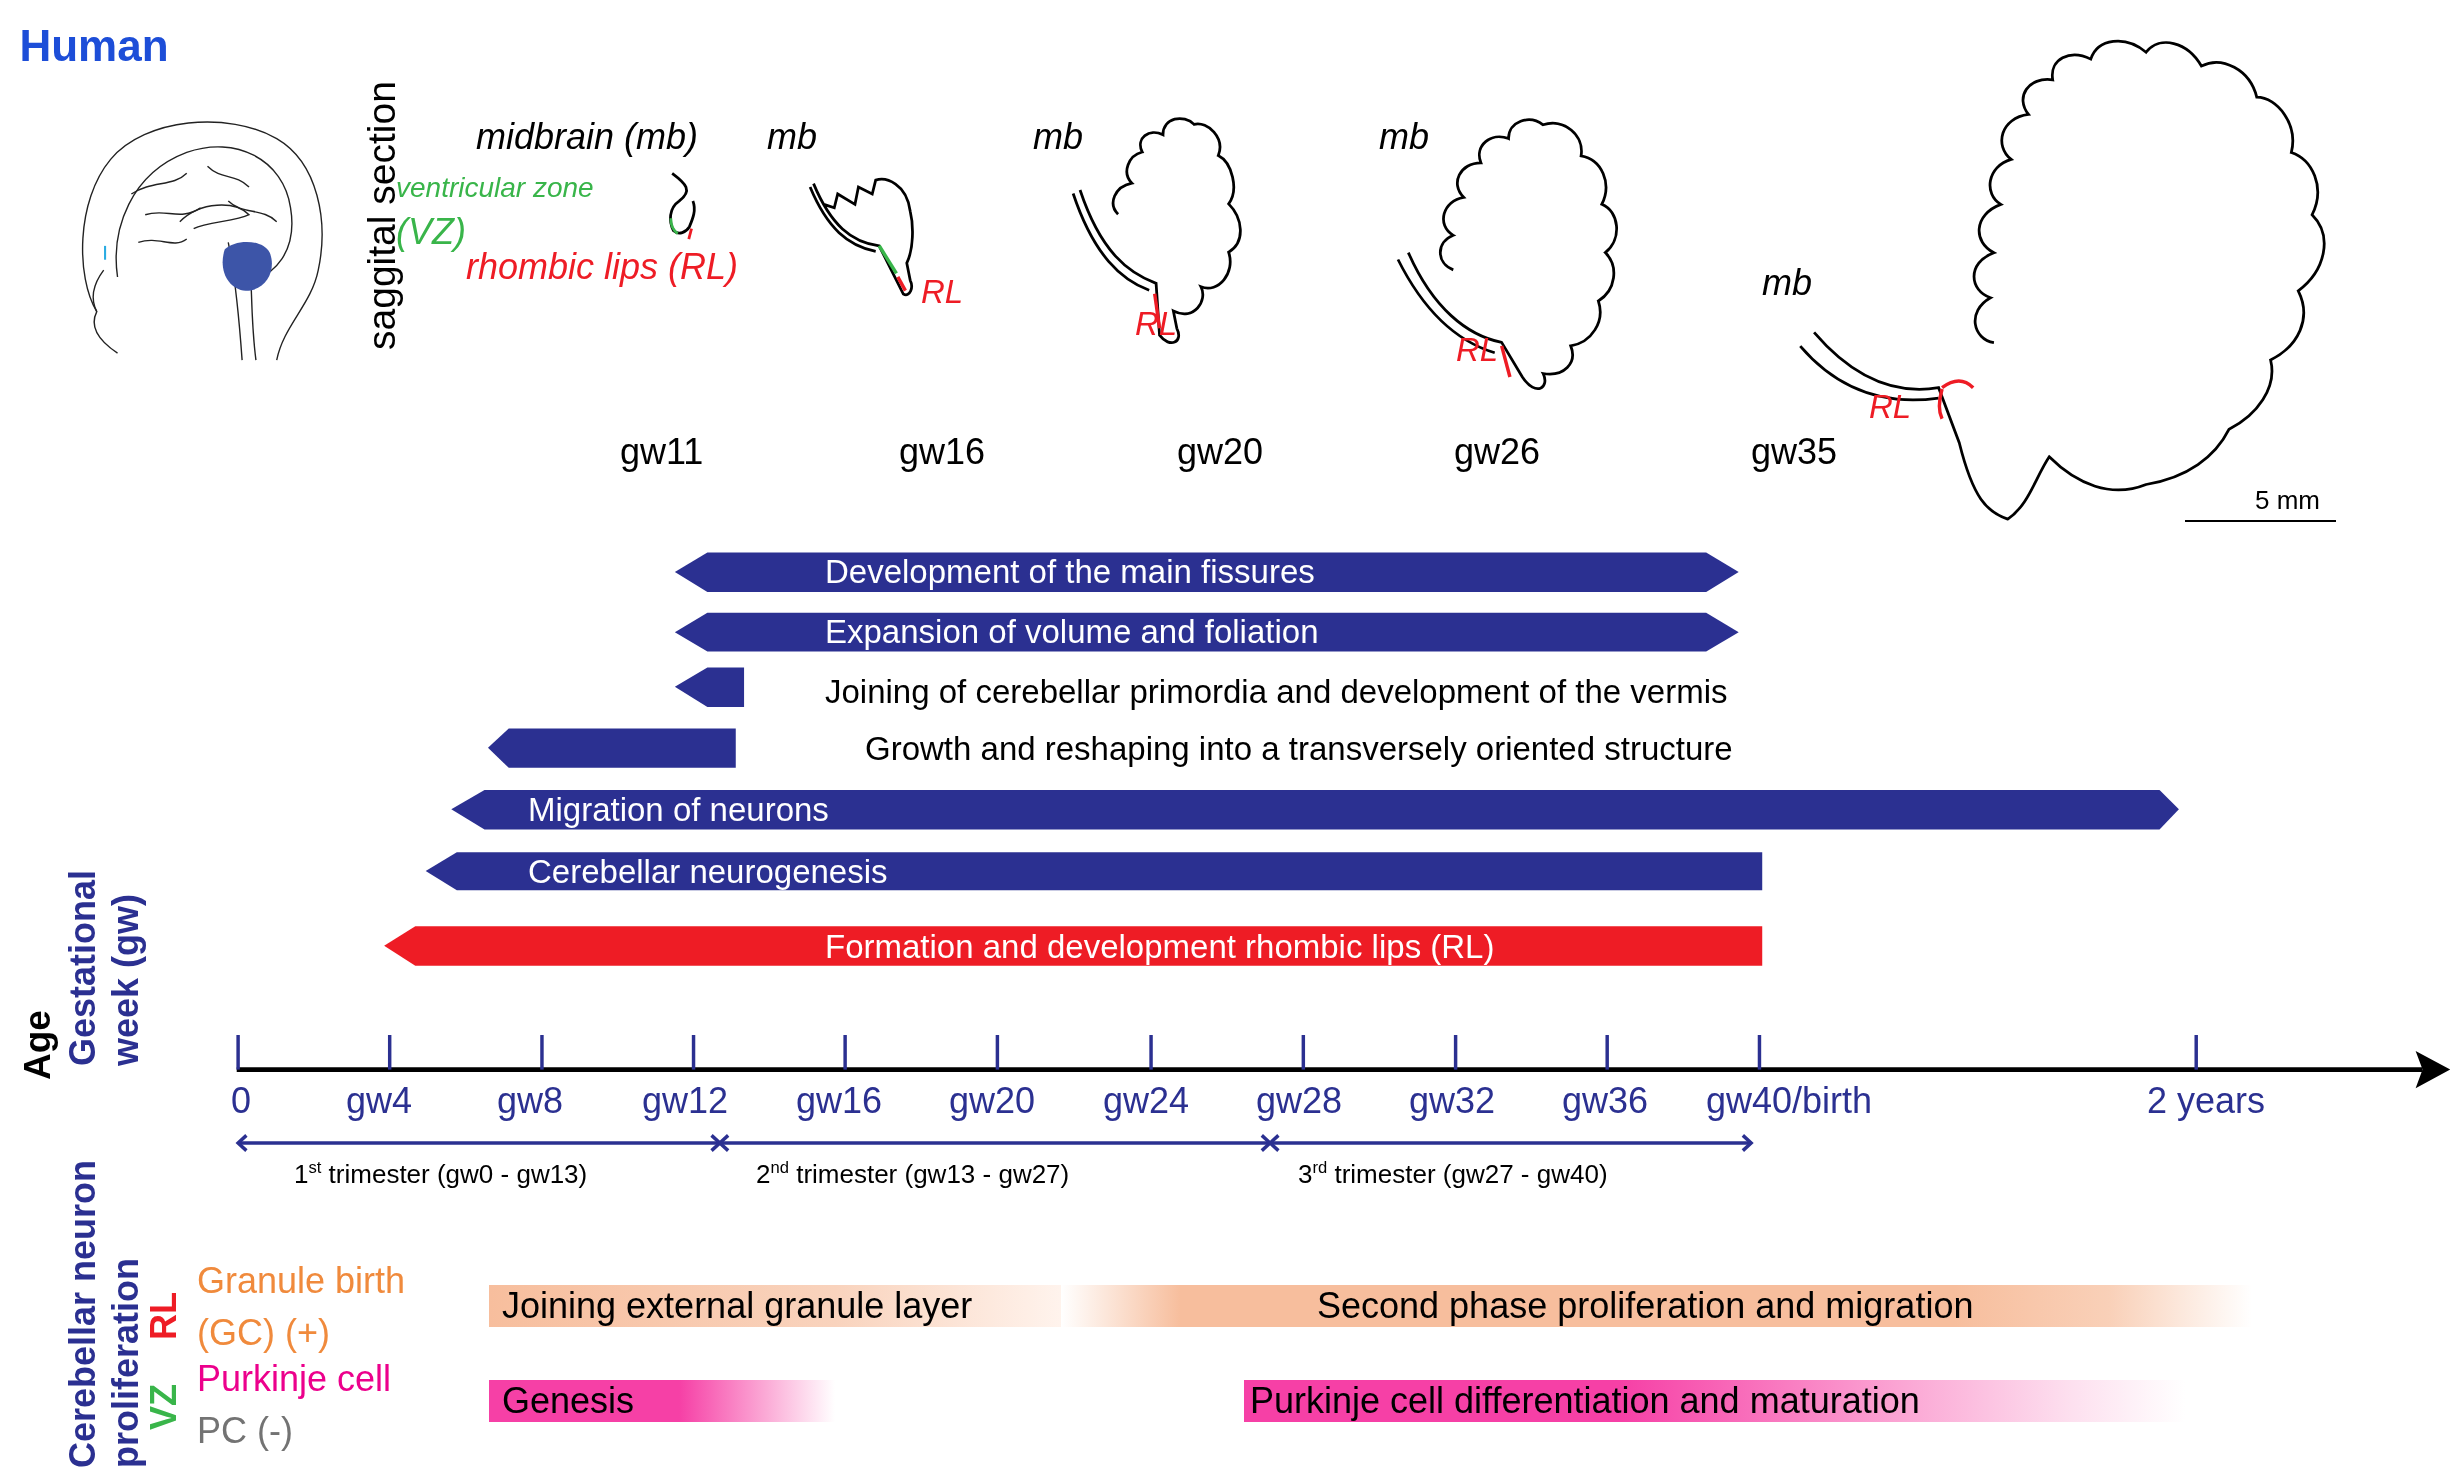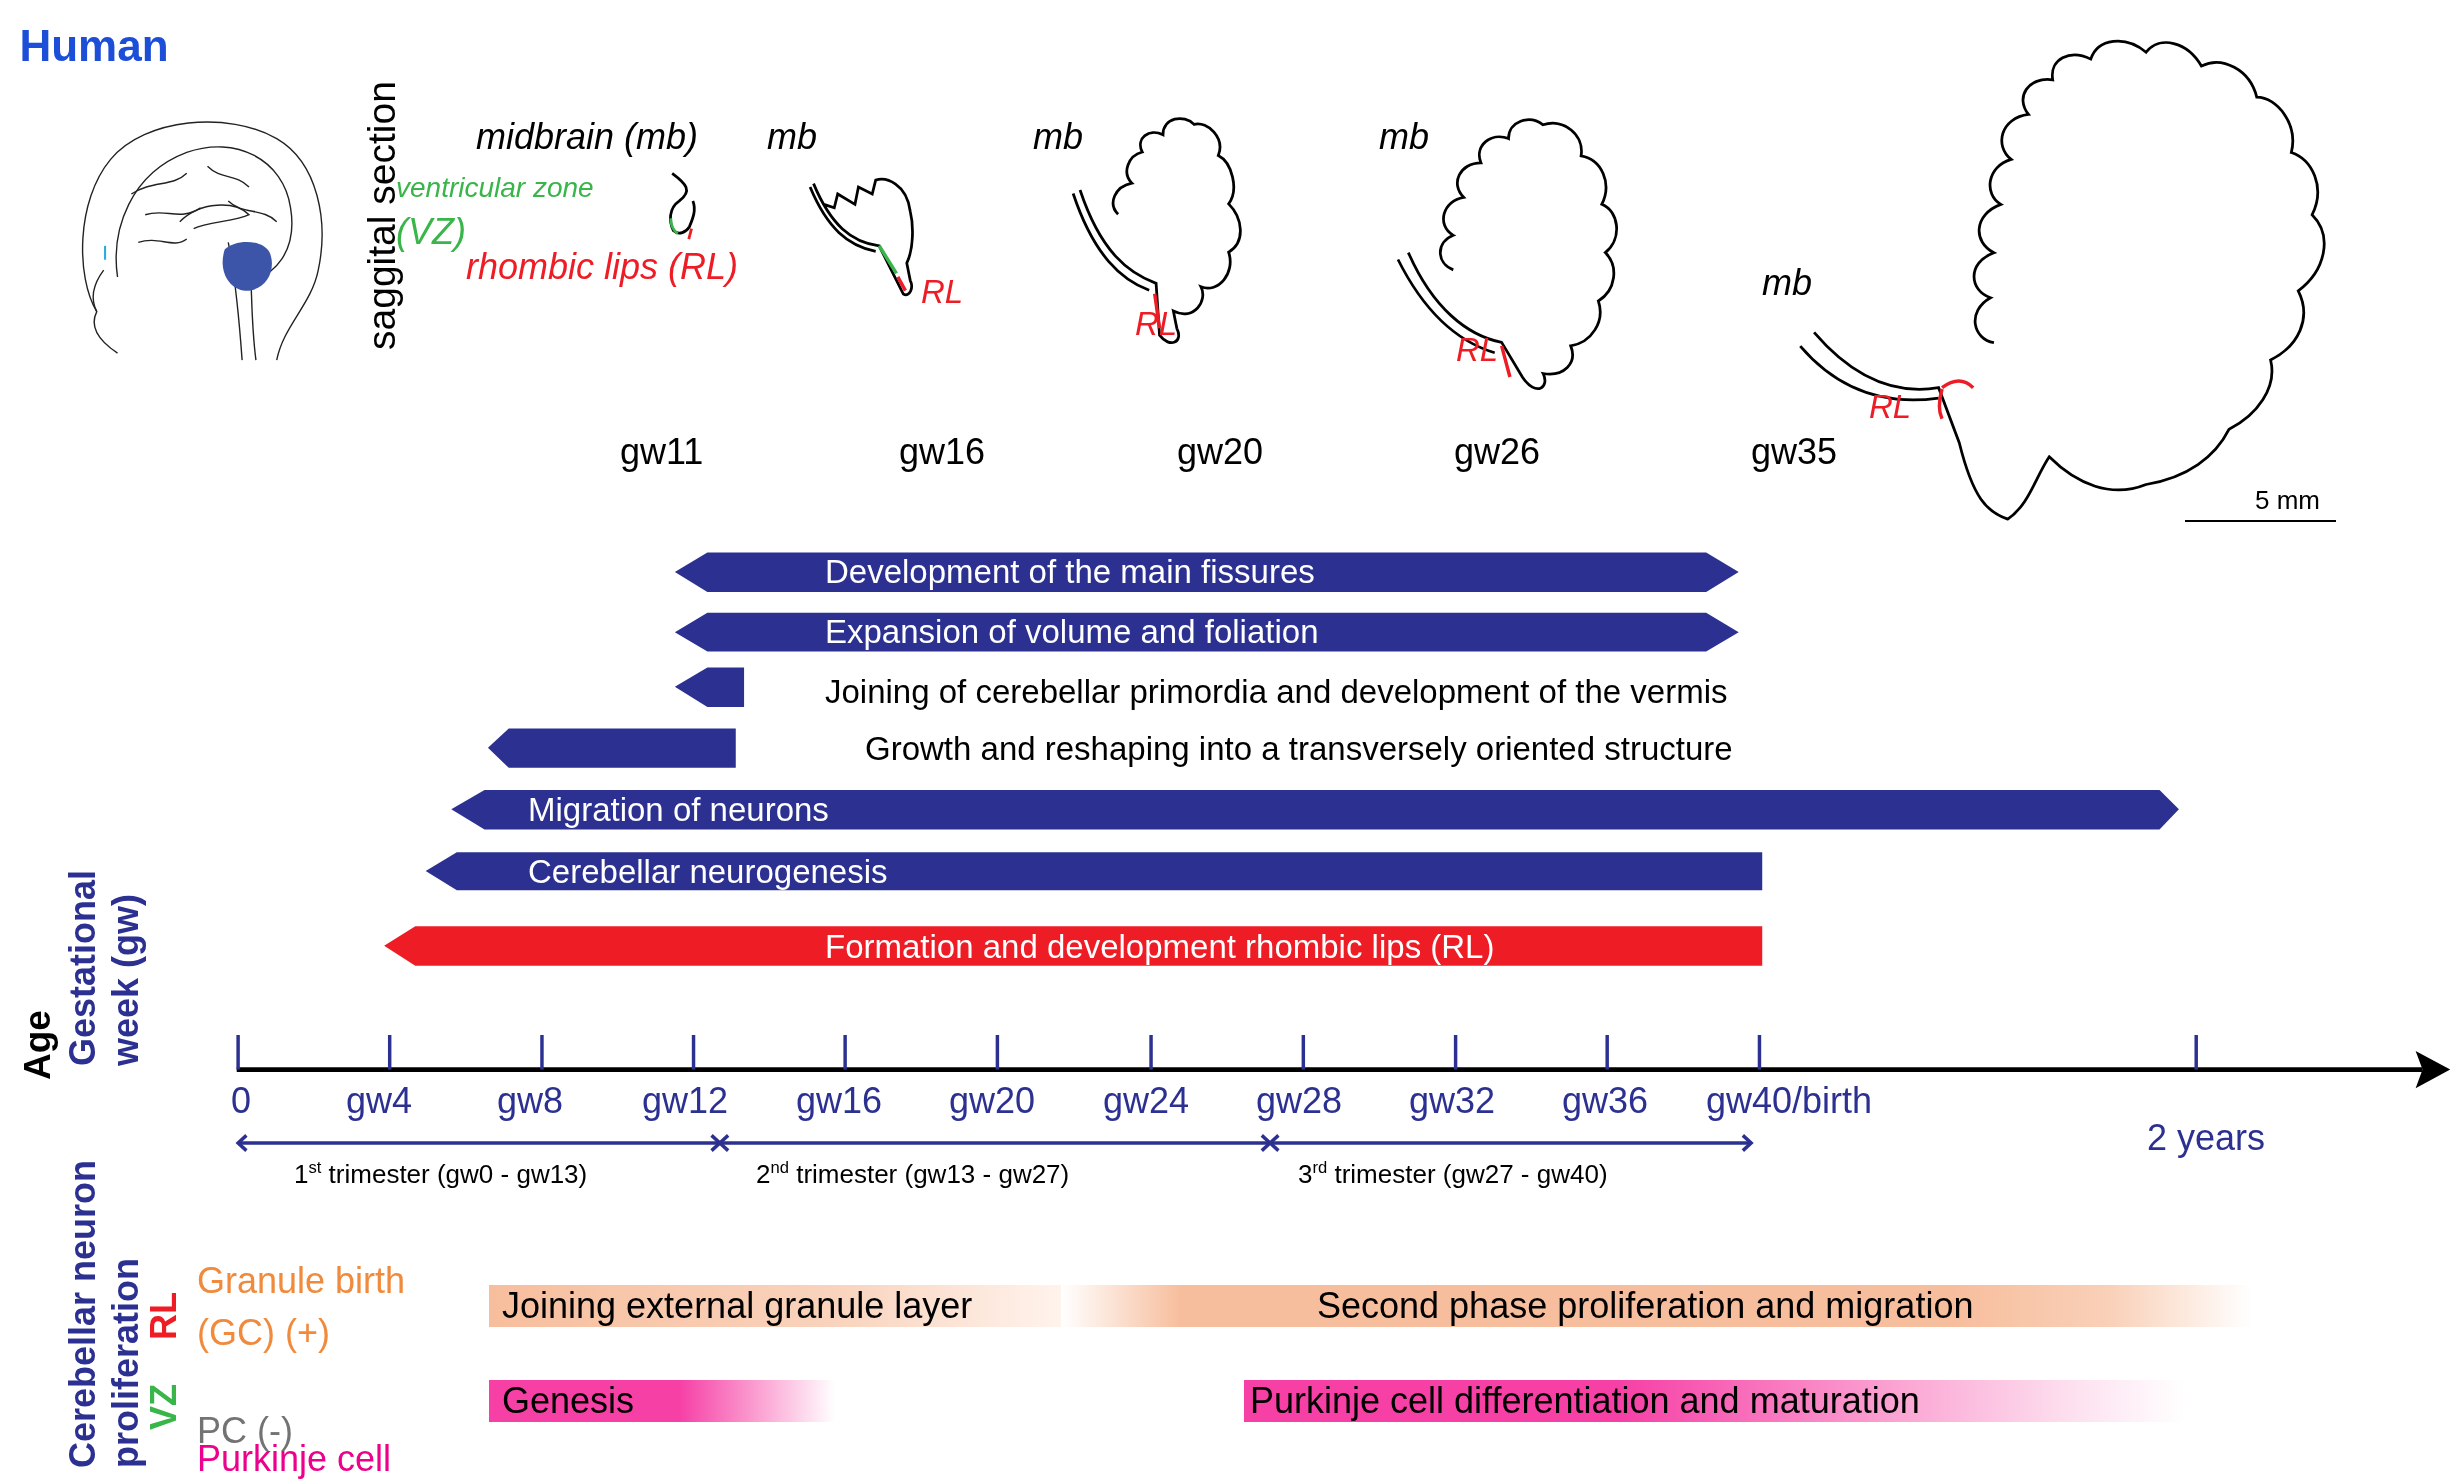--- a/index.html
+++ b/index.html
@@ -149,40 +149,40 @@
 <div class="tick-label" style="left:379px;top:1080px;">gw4</div>
 <div class="tick-label" style="left:530px;top:1080px;">gw8</div>
 <div class="tick-label" style="left:685px;top:1080px;">gw12</div>
 <div class="tick-label" style="left:839px;top:1080px;">gw16</div>
 <div class="tick-label" style="left:992px;top:1080px;">gw20</div>
 <div class="tick-label" style="left:1146px;top:1080px;">gw24</div>
 <div class="tick-label" style="left:1299px;top:1080px;">gw28</div>
 <div class="tick-label" style="left:1452px;top:1080px;">gw32</div>
 <div class="tick-label" style="left:1605px;top:1080px;">gw36</div>
 <div class="tick-label" style="left:1789px;top:1080px;">gw40/birth</div>
-<div class="tick-label" style="left:2206px;top:1080px;margin-top:37px;">2 years</div>
+<div class="tick-label" style="left:2206px;top:1080px;">2 years</div>
 
 <div class="tri-label" style="left:294px;top:1158px;">
   <span>1</span><sup>st</sup><span> trimester (gw0 - gw13)</span>
 </div>
 <div class="tri-label" style="left:756px;top:1158px;">
   <span>2</span><sup>nd</sup><span> trimester (gw13 - gw27)</span>
 </div>
 <div class="tri-label" style="left:1298px;top:1158px;">
   <span>3</span><sup>rd</sup><span> trimester (gw27 - gw40)</span>
 </div>
 
 <div class="vtext" style="left:62px;top:1468px;font-size:36px;font-weight:bold;color:#2b3091;">Cerebellar neuron</div>
 <div class="vtext" style="left:105px;top:1468px;font-size:36px;font-weight:bold;color:#2b3091;">proliferation</div>
 <div class="vtext" style="left:143px;top:1340px;font-size:36px;font-weight:bold;color:#ee1c25;">RL</div>
 <div class="vtext" style="left:143px;top:1430px;font-size:36px;font-weight:bold;color:#39b54a;">VZ</div>
 
 <div class="abs" style="left:197px;top:1260px;font-size:36px;color:#f08a3c;">Granule birth</div>
 <div class="abs" style="left:197px;top:1312px;font-size:36px;color:#f08a3c;">(GC) (+)</div>
-<div class="abs" style="left:197px;top:1438px;font-size:36px;color:#ec008c;">Purkinje cell</div>
+<div class="abs" style="left:197px;top:1358px;font-size:36px;color:#ec008c;">Purkinje cell</div>
 <div class="abs" style="left:197px;top:1410px;font-size:36px;color:#737373;">PC (-)</div>
 
 <div class="prolif-bar" style="left:489px;top:1285px;width:578px;background:linear-gradient(to right,#f7be9d 0%,#f9d3bd 60%,#fff4ee 100%);"></div>
 <div class="prolif-bar" style="left:1061px;top:1285px;width:1191px;background:linear-gradient(to right,#ffffff 0%,#f7be9d 10%,#f7be9d 75%,#f9d0b8 88%,#ffffff 100%);"></div>
 <div class="prolif-text" style="left:502px;top:1285px;">Joining external granule layer</div>
 <div class="prolif-text" style="left:1317px;top:1285px;">Second phase proliferation and migration</div>
 
 <div class="prolif-bar" style="left:489px;top:1380px;width:346px;background:linear-gradient(to right,#f640a6 0%,#f640a6 55%,#fbaad6 80%,#ffffff 100%);"></div>
 <div class="prolif-bar" style="left:1244px;top:1380px;width:941px;background:linear-gradient(to right,#f640a6 0%,#f640a6 40%,#fba6d4 70%,#fde0ef 88%,#ffffff 100%);"></div>
 <div class="prolif-text" style="left:502px;top:1380px;">Genesis</div>

